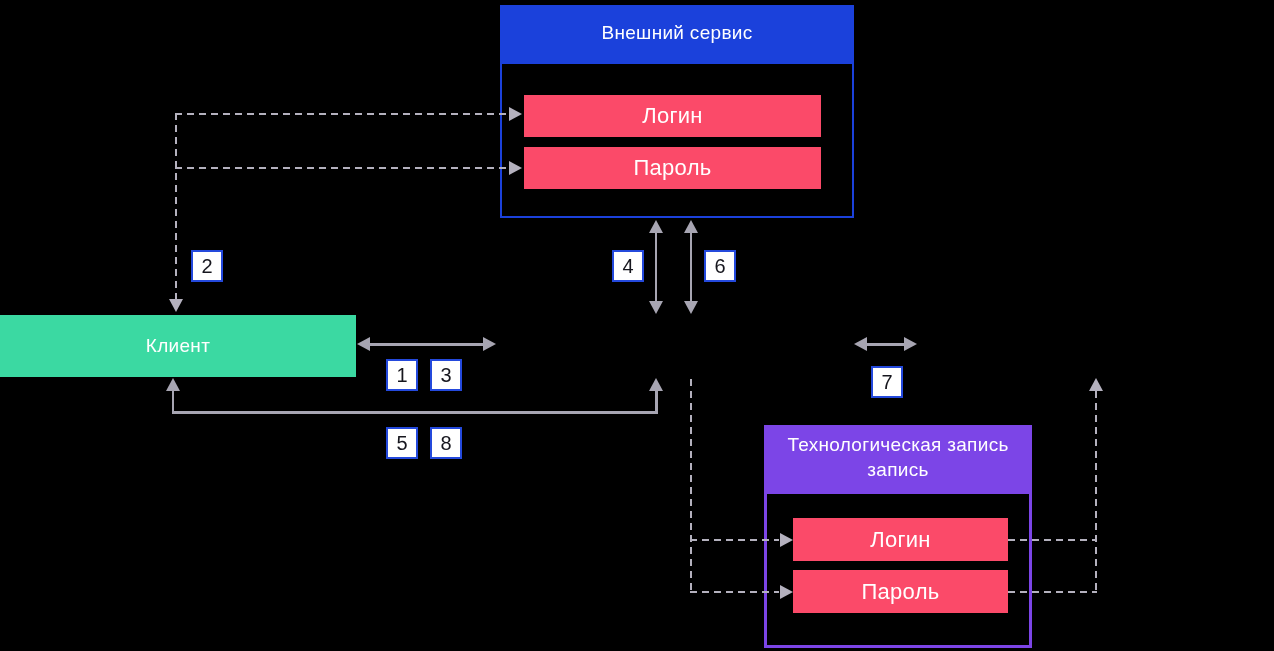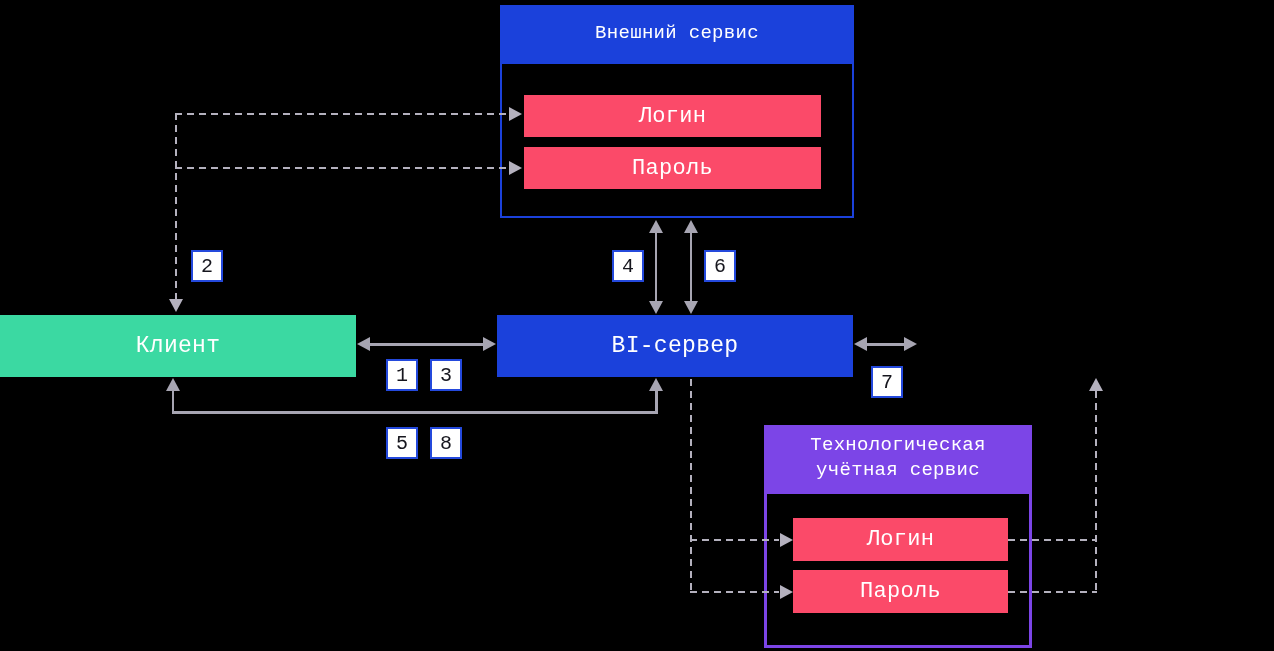--- a/index.html
+++ b/index.html
@@ -1,24 +1,24 @@
 <!DOCTYPE html>
 <html style="--bg: #000000; --blue: #1B41DB; --green: #3BD9A2; --pink: #FB4A69; --purple: #7C45E7; --graybox: #D9D7E0; --line: #A7A5B2; --dash: #B4B1BE; --badgeborder: #2449DC; --badgebg: #FFFFFF; --badgetext: #16161E; --darktext: #1F1E26;"><head>
 <meta charset="utf-8">
 <style>
   html,body{margin:0;padding:0;background:#000;}
   .canvas{
     position:relative;width:1274px;height:651px;overflow:hidden;
     background:var(--bg,#000000);
-    font-family:Liberation Mono, monospace;
+    font-family:Liberation Sans, sans-serif;
   }
   
   .bar{
     position:absolute;display:flex;align-items:center;justify-content:center;
-    color:#fff;font-size:23px;font-weight:500;letter-spacing:.3px;
+    color:#fff;font-size:19px;font-weight:500;letter-spacing:.3px;
   }
   .bar.blue{background:var(--blue,#1B41DB);}
   .bar.green{background:var(--green,#3BD9A2);}
   .bar.gray{background:var(--graybox,#D9D7E0);color:var(--darktext,#1F1E26);}
   .group{position:absolute;}
   .group .ghead{
     position:absolute;left:0;top:0;width:100%;
     display:flex;align-items:center;justify-content:center;text-align:center;
     color:#fff;font-size:19px;font-weight:500;letter-spacing:.3px;line-height:1.3;
   }
@@ -60,25 +60,24 @@
 
   <div class="group ext" style="left:500px;top:5px;width:354px;height:213px;">
     <div class="ghead">Внешний сервис</div>
     <div class="gbody"></div>
     <div class="field" style="left:24px;top:90px;width:297px;height:42px;">Логин</div>
     <div class="field" style="left:24px;top:142px;width:297px;height:42px;">Пароль</div>
   </div>
 
   <div class="bar green" style="left:0;top:315px;width:356px;height:62px;">Клиент</div>
 
-  <div class="bar blue" style="left:497px;top:315px;width:356px;height:62px;">BI-сервер</div>
 
 
   <div class="group tech" style="left:764px;top:425px;width:268px;height:223px;">
-    <div class="ghead">Технологическая учётная сервис</div>
+    <div class="ghead">Технологическая запись запись</div>
     <div class="gbody"></div>
     <div class="field" style="left:29px;top:93px;width:215px;height:43px;">Логин</div>
     <div class="field" style="left:29px;top:145px;width:215px;height:43px;">Пароль</div>
   </div>
 
   <div class="sline-h" style="left:370px;top:343px;width:116px;"></div>
   <div class="tri left" style="left:357px;top:337px;"></div>
   <div class="tri right" style="left:483px;top:337px;"></div>
 
   <div class="sline-h" style="left:866px;top:343px;width:42px;"></div>

